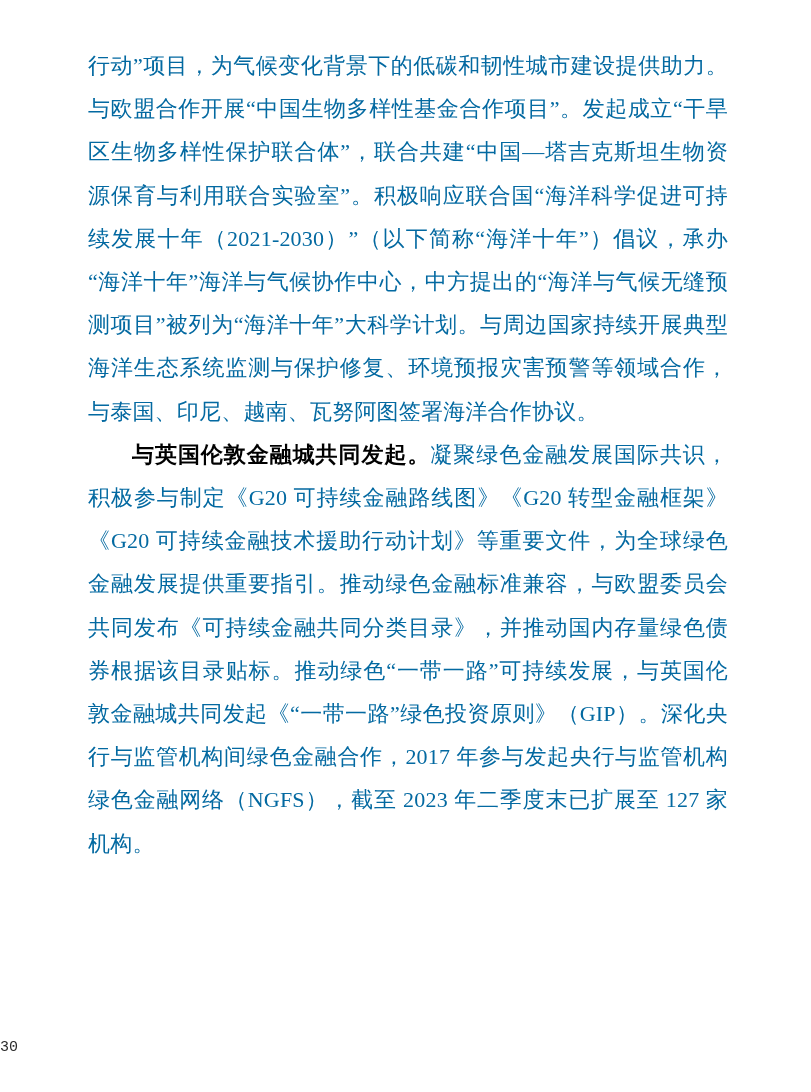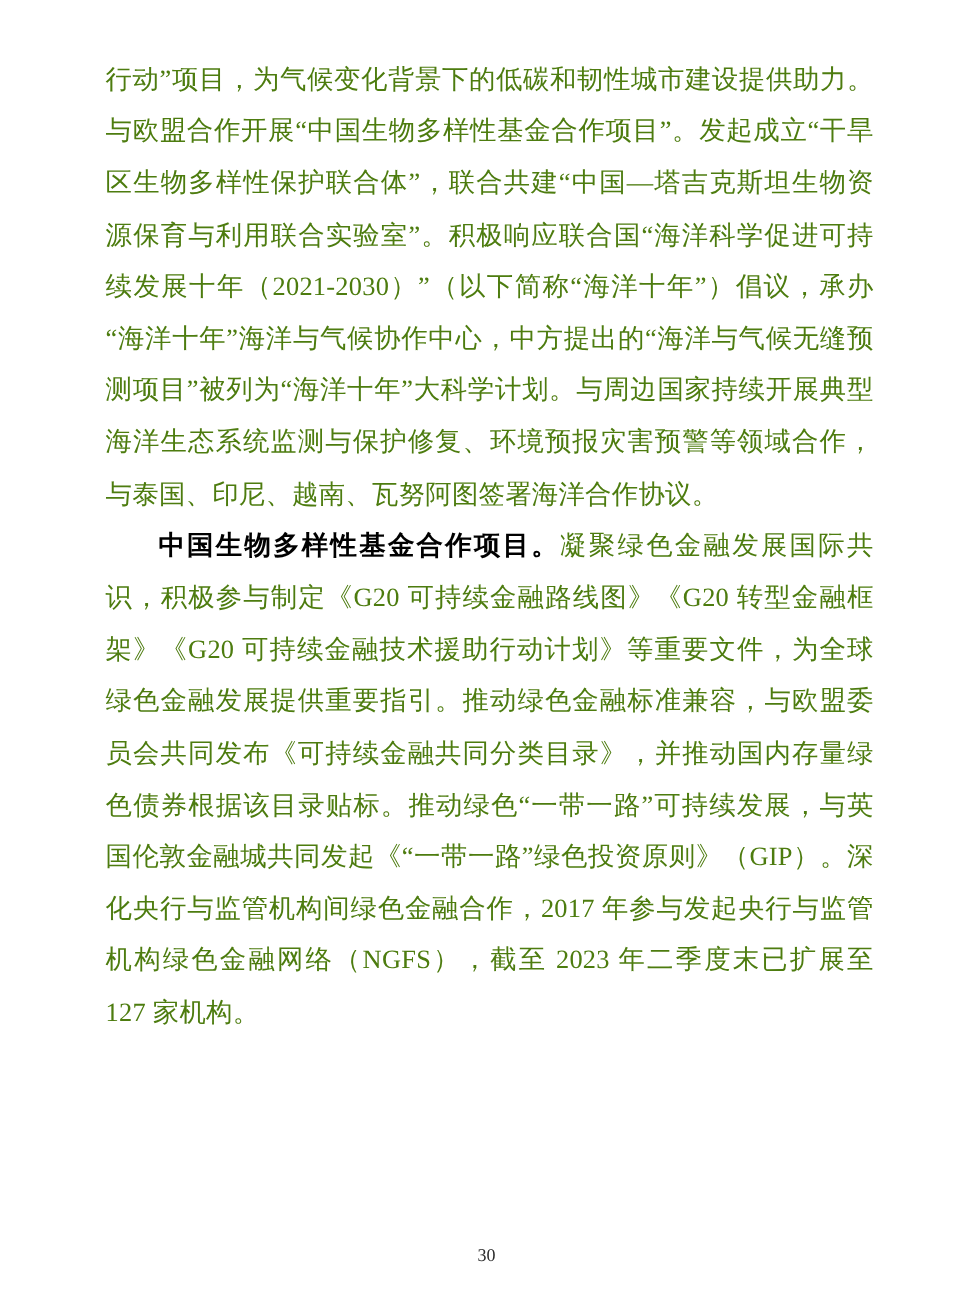--- a/index.html
+++ b/index.html
@@ -31,40 +31,39 @@
   }
   .para.indented {
     text-indent: 44px;
   }
   .lead {
     font-weight: 700;
     color: #000000;
     font-family: "Liberation Sans", "DejaVu Sans", sans-serif;
   }
   .body-text {
-    color: #4d7c0f;
+    color: #0369a1;
   }
   .page-number {
     position: absolute;
     left: 0;
     right: 0;
     bottom: 36px;
-    text-align: center;
     font-size: 15px;
     color: #2b2b2b;
-    font-family: Liberation Serif, serif;
+    font-family: Liberation Mono, monospace;
   }
 </style>
 </head>
 <body>
 
 <div class="page">
   <div class="content">
 
     <p class="para"><span class="lead"></span><span class="body-text">行动”项目，为气候变化背景下的低碳和韧性城市建设提供助力。与欧盟合作开展“中国生物多样性基金合作项目”。发起成立“干旱区生物多样性保护联合体”，联合共建“中国—塔吉克斯坦生物资源保育与利用联合实验室”。积极响应联合国“海洋科学促进可持续发展十年（2021-2030）”（以下简称“海洋十年”）倡议，承办“海洋十年”海洋与气候协作中心，中方提出的“海洋与气候无缝预测项目”被列为“海洋十年”大科学计划。与周边国家持续开展典型海洋生态系统监测与保护修复、环境预报灾害预警等领域合作，与泰国、印尼、越南、瓦努阿图签署海洋合作协议。</span></p>
 
-    <p class="para indented"><span class="lead">中国生物多样性基金合作项目。</span><span class="body-text">凝聚绿色金融发展国际共识，积极参与制定《G20 可持续金融路线图》《G20 转型金融框架》《G20 可持续金融技术援助行动计划》等重要文件，为全球绿色金融发展提供重要指引。推动绿色金融标准兼容，与欧盟委员会共同发布《可持续金融共同分类目录》，并推动国内存量绿色债券根据该目录贴标。推动绿色“一带一路”可持续发展，与英国伦敦金融城共同发起《“一带一路”绿色投资原则》（GIP）。深化央行与监管机构间绿色金融合作，2017 年参与发起央行与监管机构绿色金融网络（NGFS），截至 2023 年二季度末已扩展至 127 家机构。</span></p>
+    <p class="para indented"><span class="lead">与英国伦敦金融城共同发起。</span><span class="body-text">凝聚绿色金融发展国际共识，积极参与制定《G20 可持续金融路线图》《G20 转型金融框架》《G20 可持续金融技术援助行动计划》等重要文件，为全球绿色金融发展提供重要指引。推动绿色金融标准兼容，与欧盟委员会共同发布《可持续金融共同分类目录》，并推动国内存量绿色债券根据该目录贴标。推动绿色“一带一路”可持续发展，与英国伦敦金融城共同发起《“一带一路”绿色投资原则》（GIP）。深化央行与监管机构间绿色金融合作，2017 年参与发起央行与监管机构绿色金融网络（NGFS），截至 2023 年二季度末已扩展至 127 家机构。</span></p>
 
 
   </div>
 
   <div class="page-number">30</div>
 </div>
 
 </body></html>

